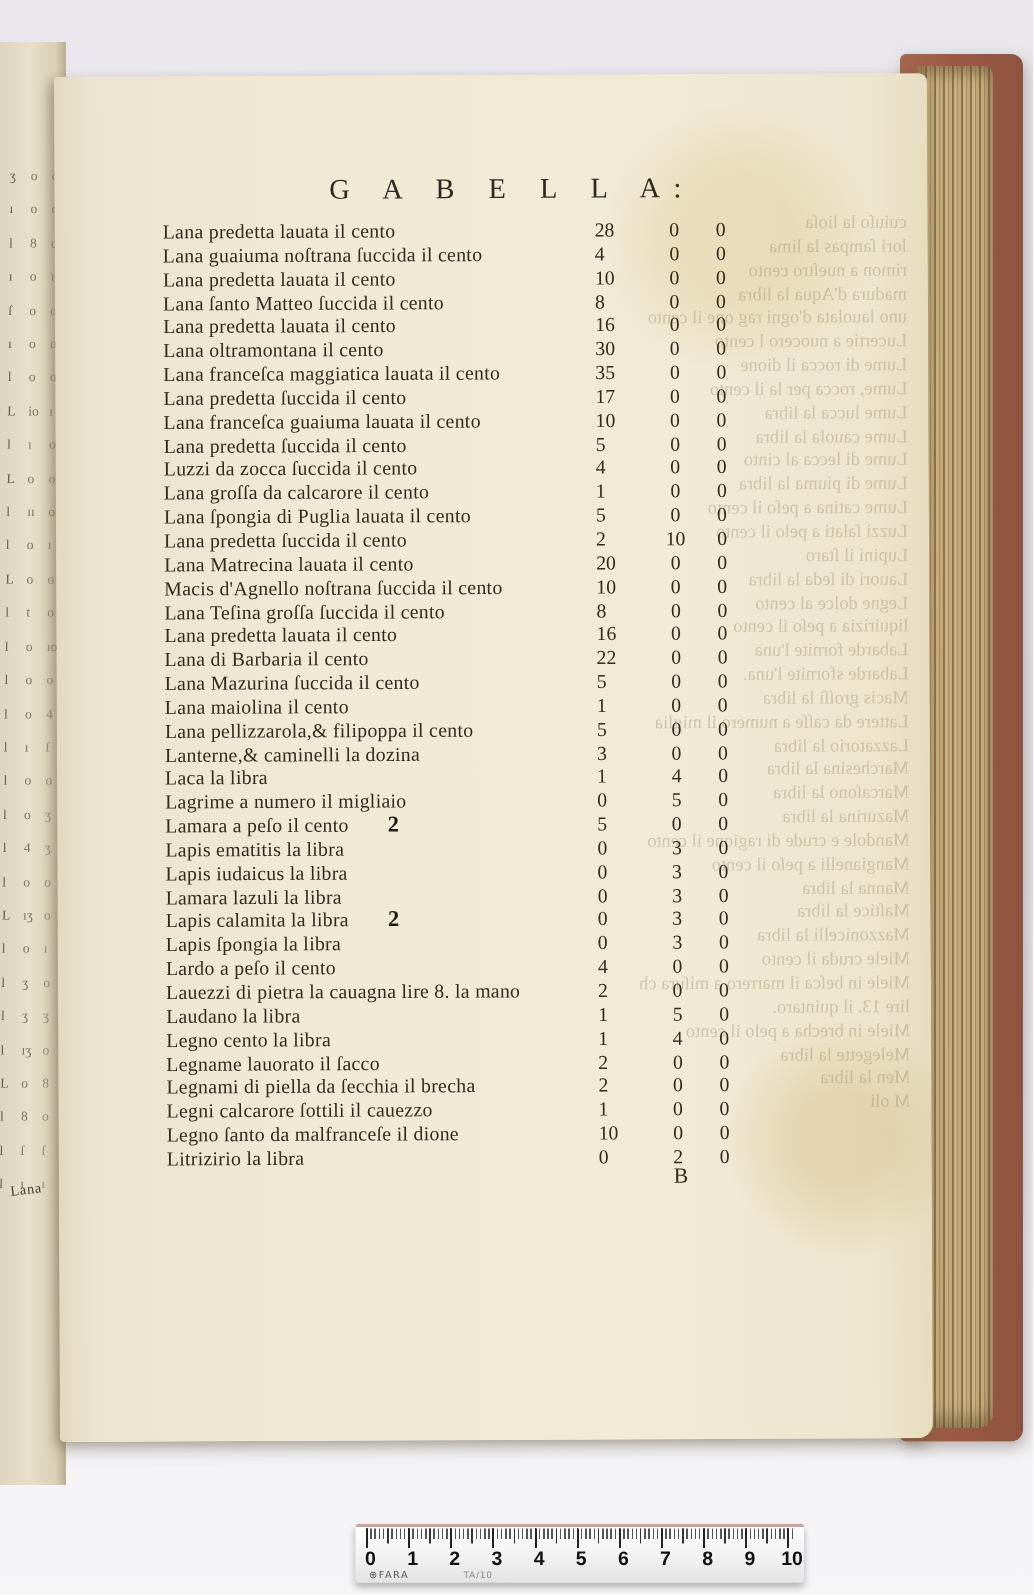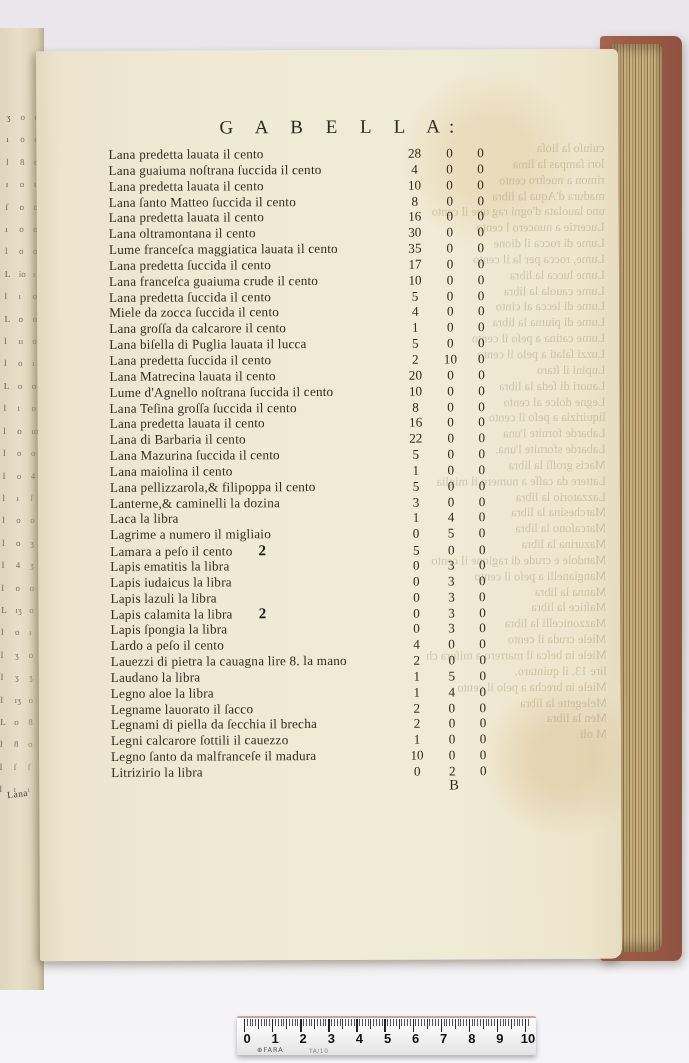--- a/index.html
+++ b/index.html
@@ -30,41 +30,41 @@
     box-shadow:-4px 2px 6px rgba(90,80,60,.25), 0 6px 10px rgba(90,80,60,.3);}
   
   .title{position:absolute;left:160px;top:66px;width:290px;text-align:center;
     font-size:19px;letter-spacing:9px;color:#2f2a21;font-weight:400;}
   .rows{position:absolute;left:72px;top:96px;width:386px;}
   .row{display:flex;height:15.85px;align-items:baseline;font-size:13.2px;color:#33291e;}
   .cell{display:block;}
   .name{flex:1;white-space:nowrap;letter-spacing:.2px;display:flex;align-items:baseline;}
   .mark{font-weight:bold;font-size:15px;margin-left:26px;color:#1e1a14;}
   .lire{width:22px;text-align:left;}
-  .v1{width:36px;text-align:center;}
+  .v1{width:36px;}
   .v2{width:34px;text-align:center;}
   .v3{width:28px;text-align:center;}
   .sig-b{position:absolute;left:410px;top:727px;font-size:14.5px;color:#33291e;}
   
   .bleed{position:absolute;left:252px;top:92px;width:316px;pointer-events:none;opacity:.34;}
   .bleed-line{transform:scaleX(-1);font-size:12.3px;line-height:15.85px;color:#8f7d58;
     white-space:nowrap;overflow:hidden;text-align:left;}
   
   .ruler{position:absolute;left:237px;top:1016px;width:299px;height:37px;
     background:linear-gradient(#ffffff 0%,#f1f1f1 55%,#e3e3e3 100%);
     border-radius:2px;border-top:2px solid #c9a49b;box-shadow:0 3px 5px rgba(0,0,0,.28);}
   .ticks{position:absolute;top:1px;left:7px;right:6px;height:13px;
     background:
       repeating-linear-gradient(90deg,#222 0 1.3px,transparent 1.3px 28.1px) 0 0/100% 13px no-repeat,
       repeating-linear-gradient(90deg,#333 0 1px,transparent 1px 14.05px) 0 0/100% 10px no-repeat,
       repeating-linear-gradient(90deg,#555 0 1px,transparent 1px 2.81px) 0 0/100% 7px no-repeat;}
   .ruler-num{position:absolute;top:13px;transform:translateX(-50%);
     font-family:"Liberation Sans",sans-serif;font-size:13px;font-weight:bold;color:#111;}
   .ruler-brand{position:absolute;left:9px;bottom:1px;font-family:"DejaVu Sans",sans-serif;
-    font-size:6.5px;letter-spacing:1px;color:#555;margin-left:11px;}
+    font-size:6.5px;letter-spacing:1px;color:#555;}
   .ruler-model{position:absolute;left:72px;bottom:1px;font-family:"DejaVu Sans",sans-serif;
     font-size:6px;letter-spacing:.5px;color:#888;}
 </style>
 </head>
 <body>
 
 <div class="stage">
 
   <div class="cover-right"></div>
   <div class="fore-edge"></div>
@@ -305,81 +305,81 @@
             <span>Lana oltramontana il cento</span>
           </span>
     <span class="cell lire"></span>
     <span class="cell v1">30</span>
     <span class="cell v2">0</span>
     <span class="cell v3">0</span>
   </div>
 
   <div class="row">
     <span class="cell name">
-            <span>Lume franceſca maggiatica lauata il cento</span>
+            <span>Lana franceſca maggiatica lauata il cento</span>
           </span>
     <span class="cell lire"></span>
     <span class="cell v1">35</span>
     <span class="cell v2">0</span>
     <span class="cell v3">0</span>
   </div>
 
   <div class="row">
     <span class="cell name">
             <span>Lana predetta ſuccida il cento</span>
           </span>
     <span class="cell lire"></span>
     <span class="cell v1">17</span>
     <span class="cell v2">0</span>
     <span class="cell v3">0</span>
   </div>
 
   <div class="row">
     <span class="cell name">
-            <span>Lana franceſca guaiuma crude il cento</span>
+            <span>Lana franceſca guaiuma lauata il cento</span>
           </span>
     <span class="cell lire"></span>
     <span class="cell v1">10</span>
     <span class="cell v2">0</span>
     <span class="cell v3">0</span>
   </div>
 
   <div class="row">
     <span class="cell name">
             <span>Lana predetta ſuccida il cento</span>
           </span>
     <span class="cell lire"></span>
     <span class="cell v1">5</span>
     <span class="cell v2">0</span>
     <span class="cell v3">0</span>
   </div>
 
   <div class="row">
     <span class="cell name">
-            <span>Miele da zocca ſuccida il cento</span>
+            <span>Luzzi da zocca ſuccida il cento</span>
           </span>
     <span class="cell lire"></span>
     <span class="cell v1">4</span>
     <span class="cell v2">0</span>
     <span class="cell v3">0</span>
   </div>
 
   <div class="row">
     <span class="cell name">
             <span>Lana groſſa da calcarore il cento</span>
           </span>
     <span class="cell lire"></span>
     <span class="cell v1">1</span>
     <span class="cell v2">0</span>
     <span class="cell v3">0</span>
   </div>
 
   <div class="row">
     <span class="cell name">
-            <span>Lana biſella di Puglia lauata il lucca</span>
+            <span>Lana ſpongia di Puglia lauata il cento</span>
           </span>
     <span class="cell lire"></span>
     <span class="cell v1">5</span>
     <span class="cell v2">0</span>
     <span class="cell v3">0</span>
   </div>
 
   <div class="row">
     <span class="cell name">
             <span>Lana predetta ſuccida il cento</span>
@@ -395,21 +395,21 @@
             <span>Lana Matrecina lauata il cento</span>
           </span>
     <span class="cell lire"></span>
     <span class="cell v1">20</span>
     <span class="cell v2">0</span>
     <span class="cell v3">0</span>
   </div>
 
   <div class="row">
     <span class="cell name">
-            <span>Lume d'Agnello noſtrana ſuccida il cento</span>
+            <span>Macis d'Agnello noſtrana ſuccida il cento</span>
           </span>
     <span class="cell lire"></span>
     <span class="cell v1">10</span>
     <span class="cell v2">0</span>
     <span class="cell v3">0</span>
   </div>
 
   <div class="row">
     <span class="cell name">
             <span>Lana Teſina groſſa ſuccida il cento</span>
@@ -526,21 +526,21 @@
             <span>Lapis iudaicus la libra</span>
           </span>
     <span class="cell lire"></span>
     <span class="cell v1">0</span>
     <span class="cell v2">3</span>
     <span class="cell v3">0</span>
   </div>
 
   <div class="row">
     <span class="cell name">
-            <span>Lapis lazuli la libra</span>
+            <span>Lamara lazuli la libra</span>
           </span>
     <span class="cell lire"></span>
     <span class="cell v1">0</span>
     <span class="cell v2">3</span>
     <span class="cell v3">0</span>
   </div>
 
   <div class="row">
     <span class="cell name">
             <span>Lapis calamita la libra</span>
@@ -587,21 +587,21 @@
             <span>Laudano la libra</span>
           </span>
     <span class="cell lire"></span>
     <span class="cell v1">1</span>
     <span class="cell v2">5</span>
     <span class="cell v3">0</span>
   </div>
 
   <div class="row">
     <span class="cell name">
-            <span>Legno aloe la libra</span>
+            <span>Legno cento la libra</span>
           </span>
     <span class="cell lire"></span>
     <span class="cell v1">1</span>
     <span class="cell v2">4</span>
     <span class="cell v3">0</span>
   </div>
 
   <div class="row">
     <span class="cell name">
             <span>Legname lauorato il ſacco</span>
@@ -627,21 +627,21 @@
             <span>Legni calcarore ſottili il cauezzo</span>
           </span>
     <span class="cell lire"></span>
     <span class="cell v1">1</span>
     <span class="cell v2">0</span>
     <span class="cell v3">0</span>
   </div>
 
   <div class="row">
     <span class="cell name">
-            <span>Legno ſanto da malfranceſe il madura</span>
+            <span>Legno ſanto da malfranceſe il dione</span>
           </span>
     <span class="cell lire"></span>
     <span class="cell v1">10</span>
     <span class="cell v2">0</span>
     <span class="cell v3">0</span>
   </div>
 
   <div class="row">
     <span class="cell name">
             <span>Litrizirio la libra</span>

